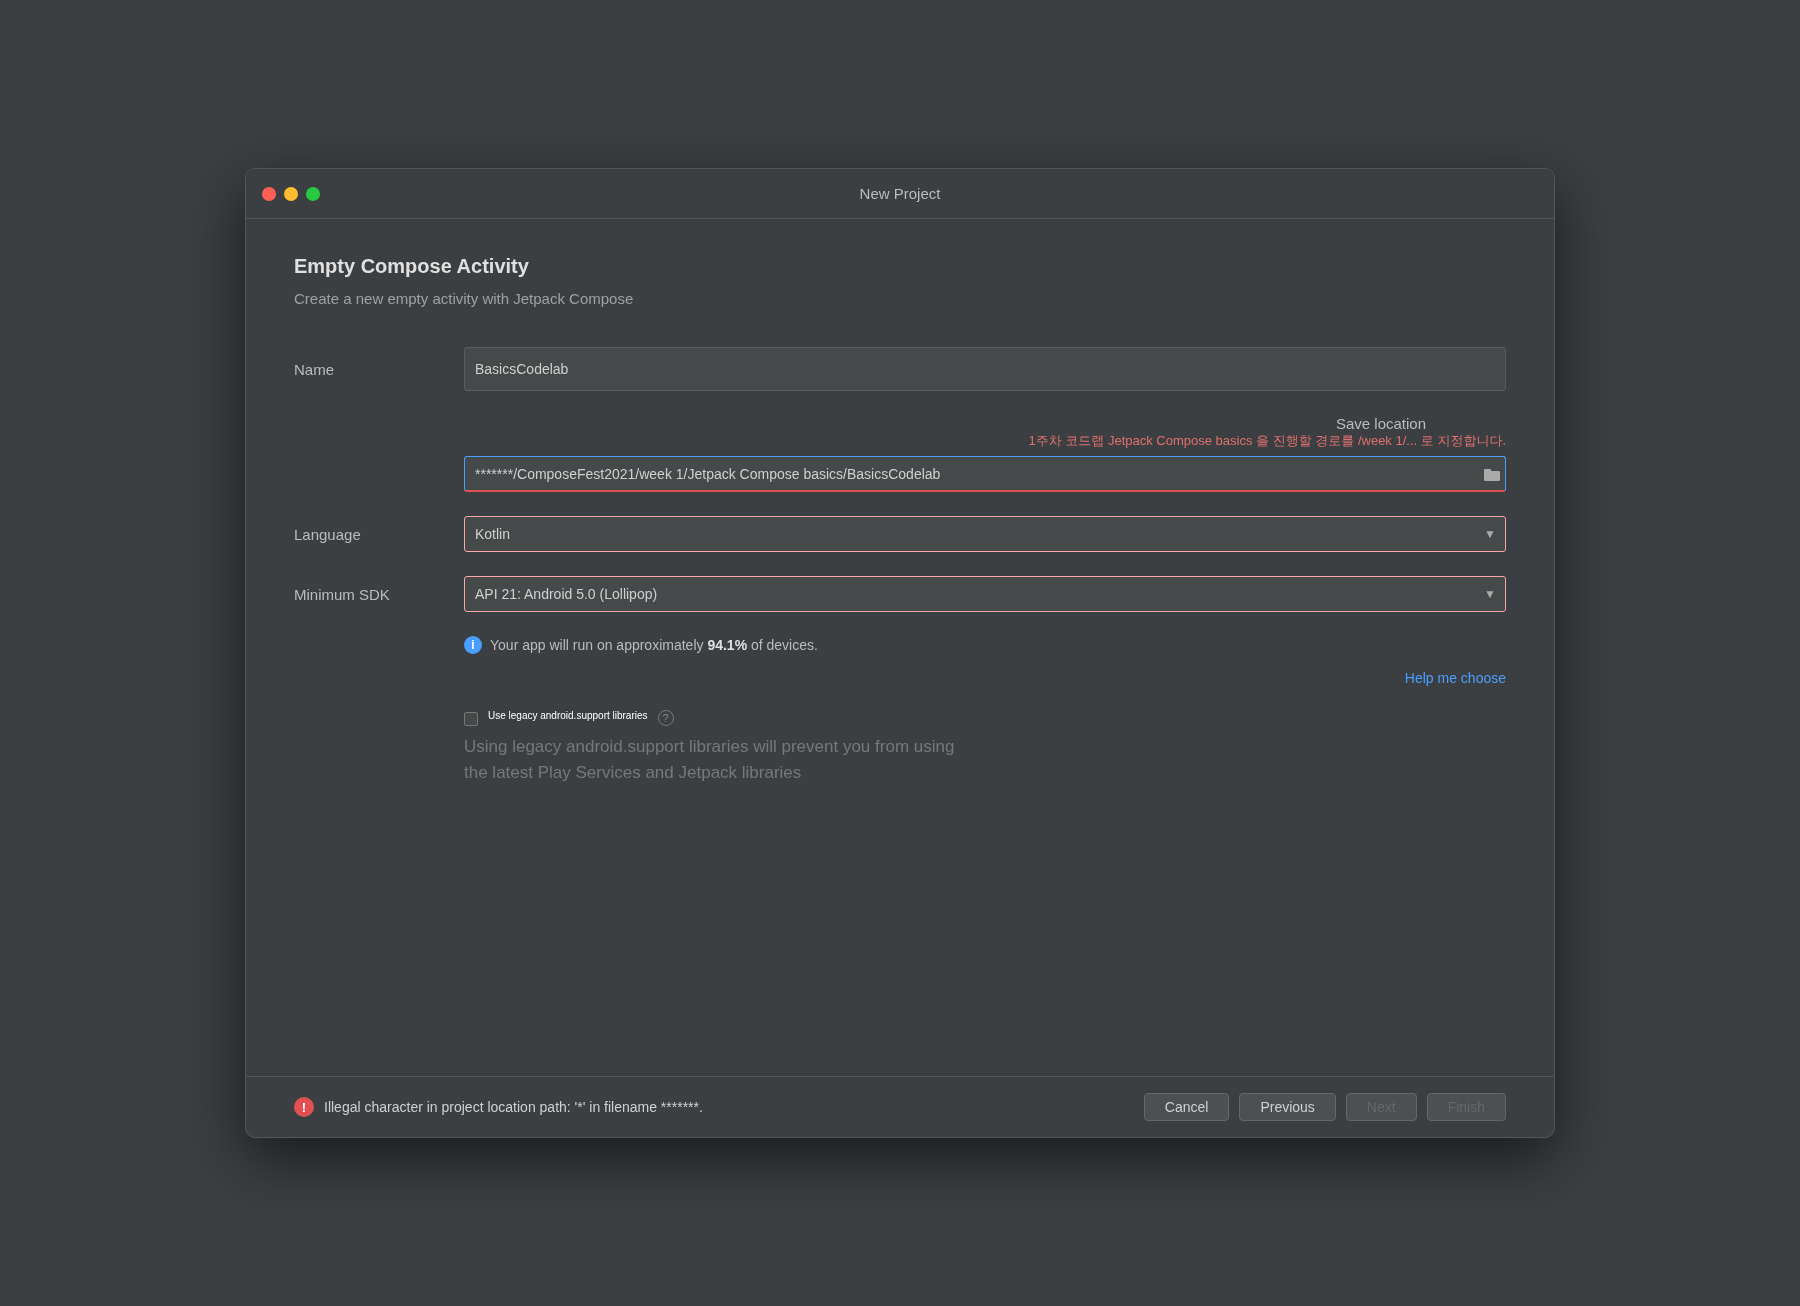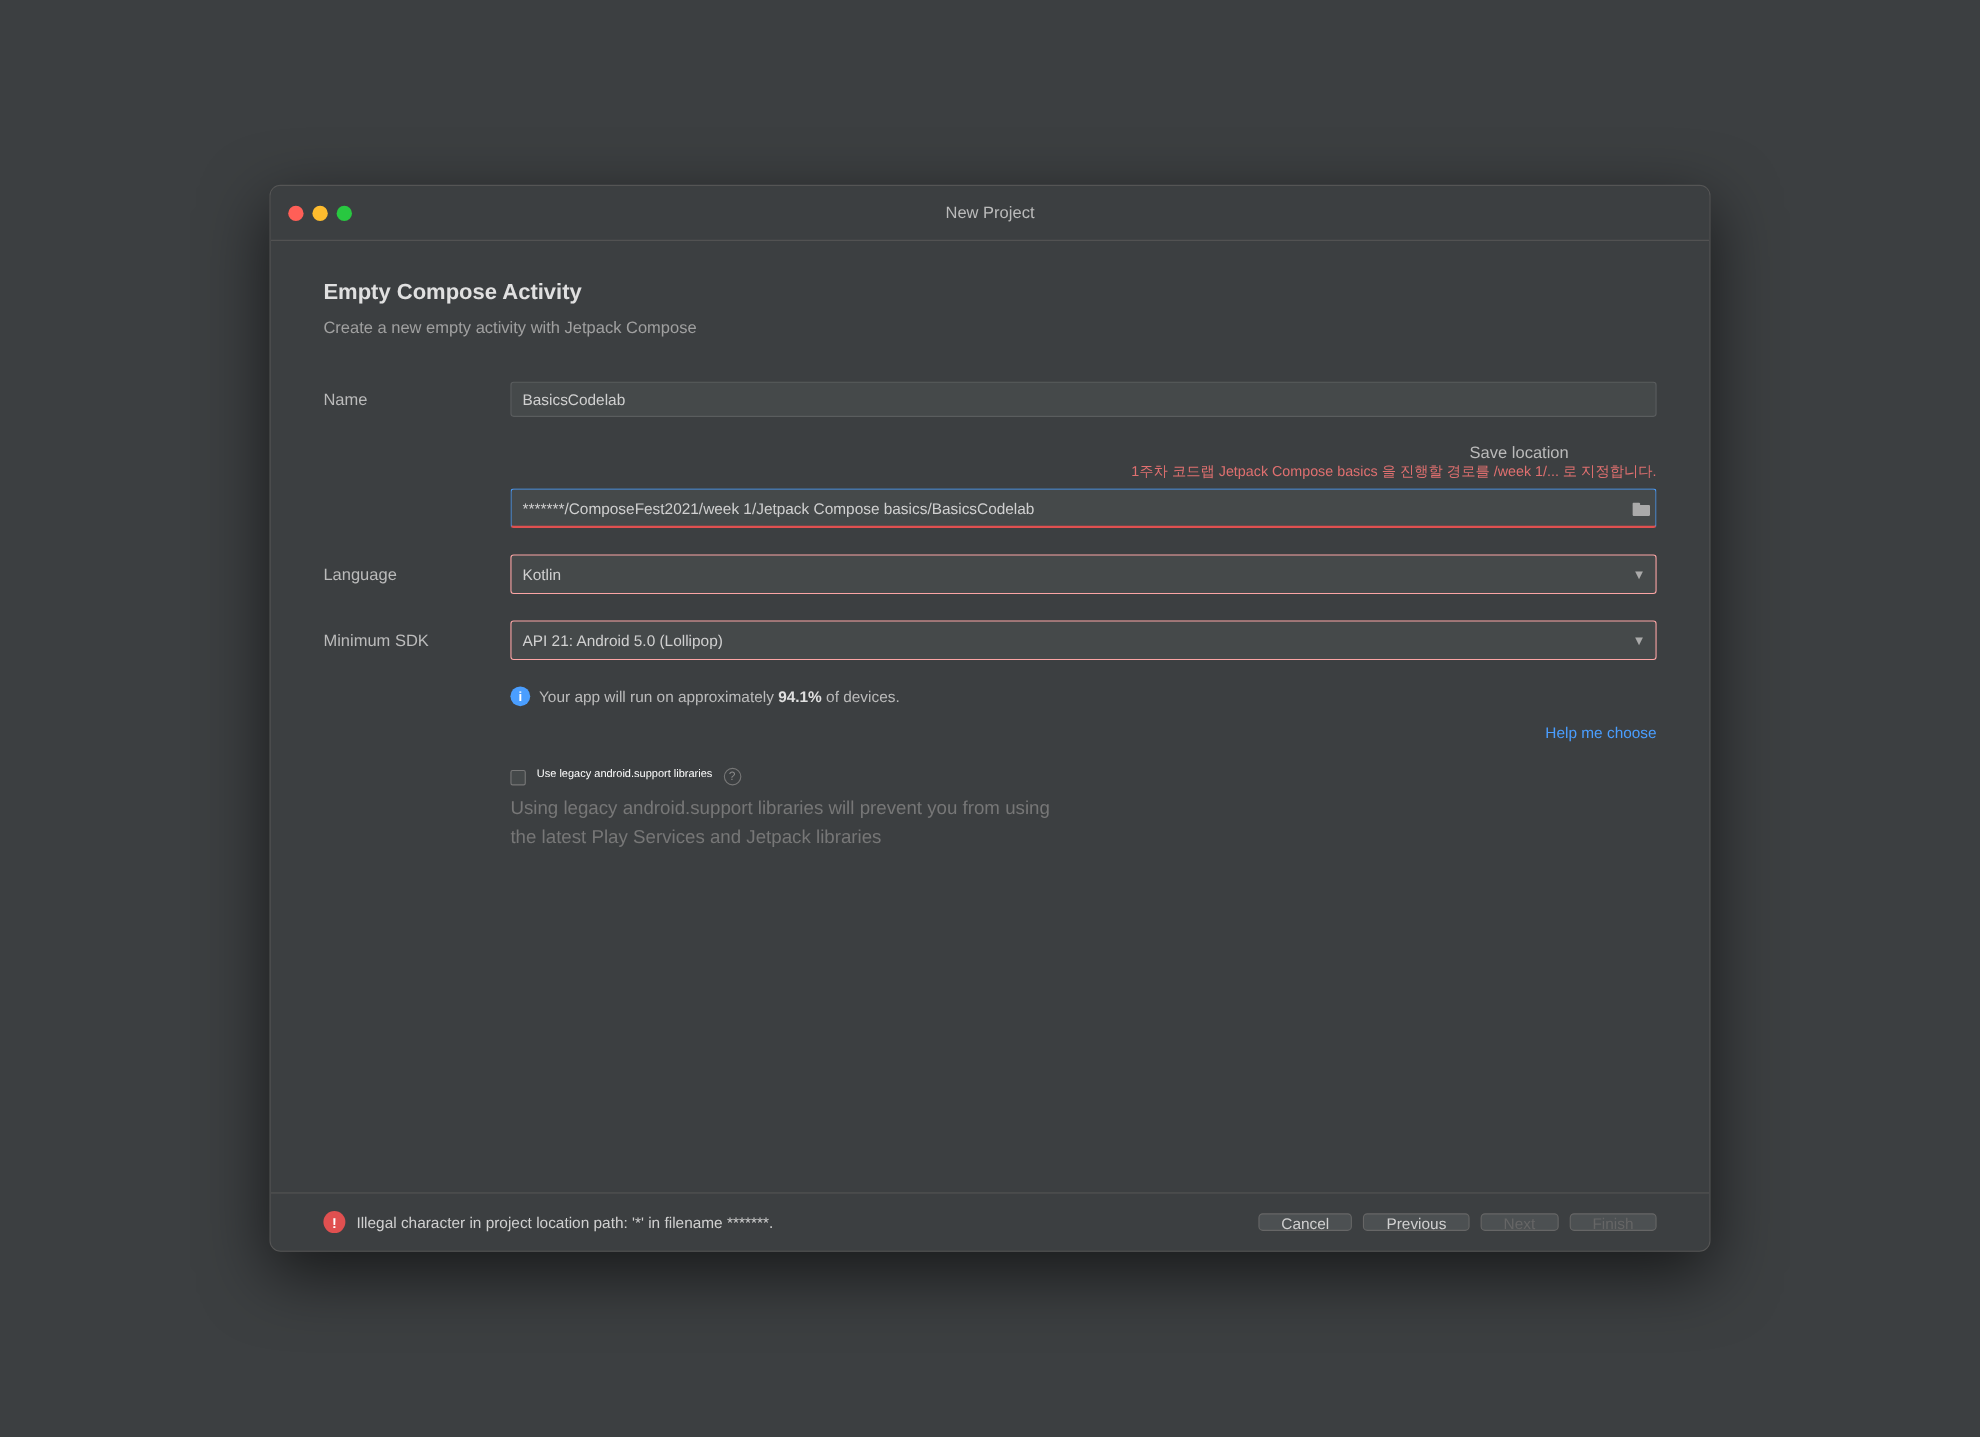--- a/index.html
+++ b/index.html
@@ -98,21 +98,21 @@
 
     .form-label {
       color: #bbb;
       font-size: 15px;
       width: 170px;
       flex-shrink: 0;
     }
 
     .form-input {
       flex: 1;
-      height: 32px;
+      height: 44px;
       background: #45494a;
       border: 1px solid #5a5d5e;
       border-radius: 3px;
       color: #d0d0d0;
       font-size: 14px;
       padding: 0 10px;
       outline: none;
     }
 
     .save-location-wrapper {
@@ -317,21 +317,21 @@
       color: #d0d0d0;
       font-size: 14px;
     }
 
     .button-group {
       display: flex;
       gap: 10px;
     }
 
     .btn {
-      height: 16px;
+      height: 28px;
       padding: 0 20px;
       border-radius: 4px;
       font-size: 14px;
       cursor: pointer;
       border: 1px solid #666;
       background: #4c5052;
       color: #d0d0d0;
     }
 
     .btn:disabled {

